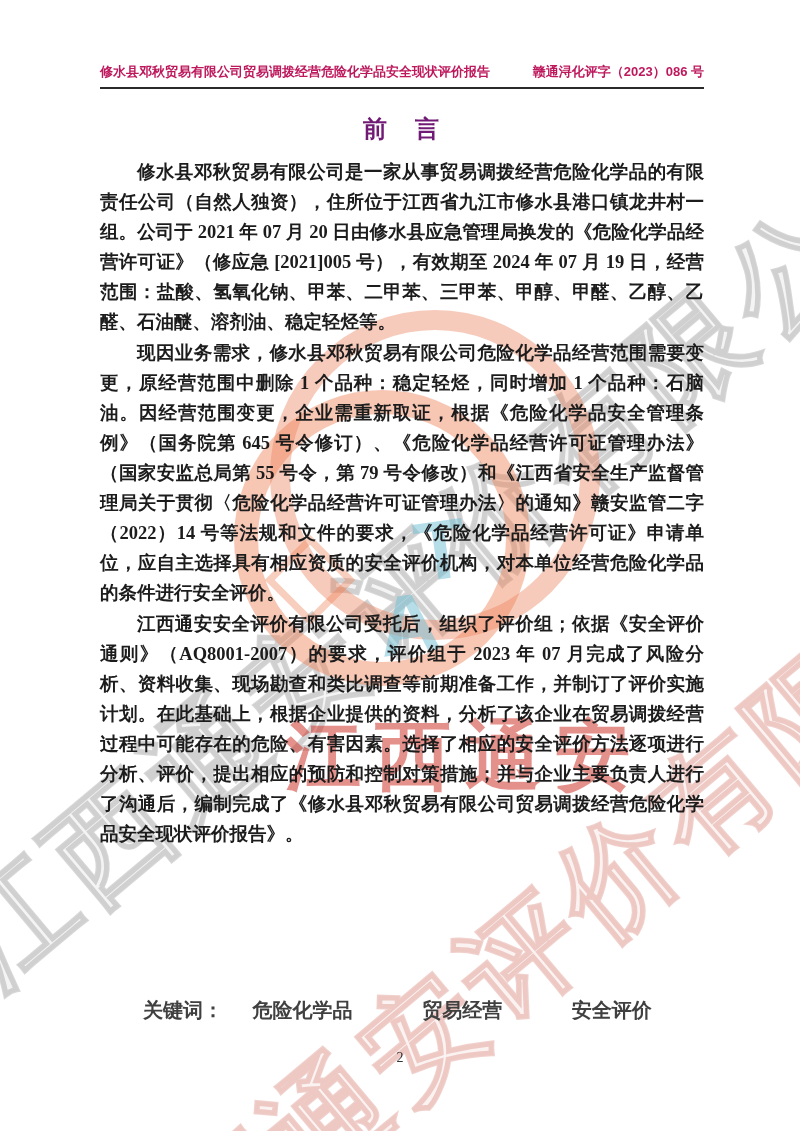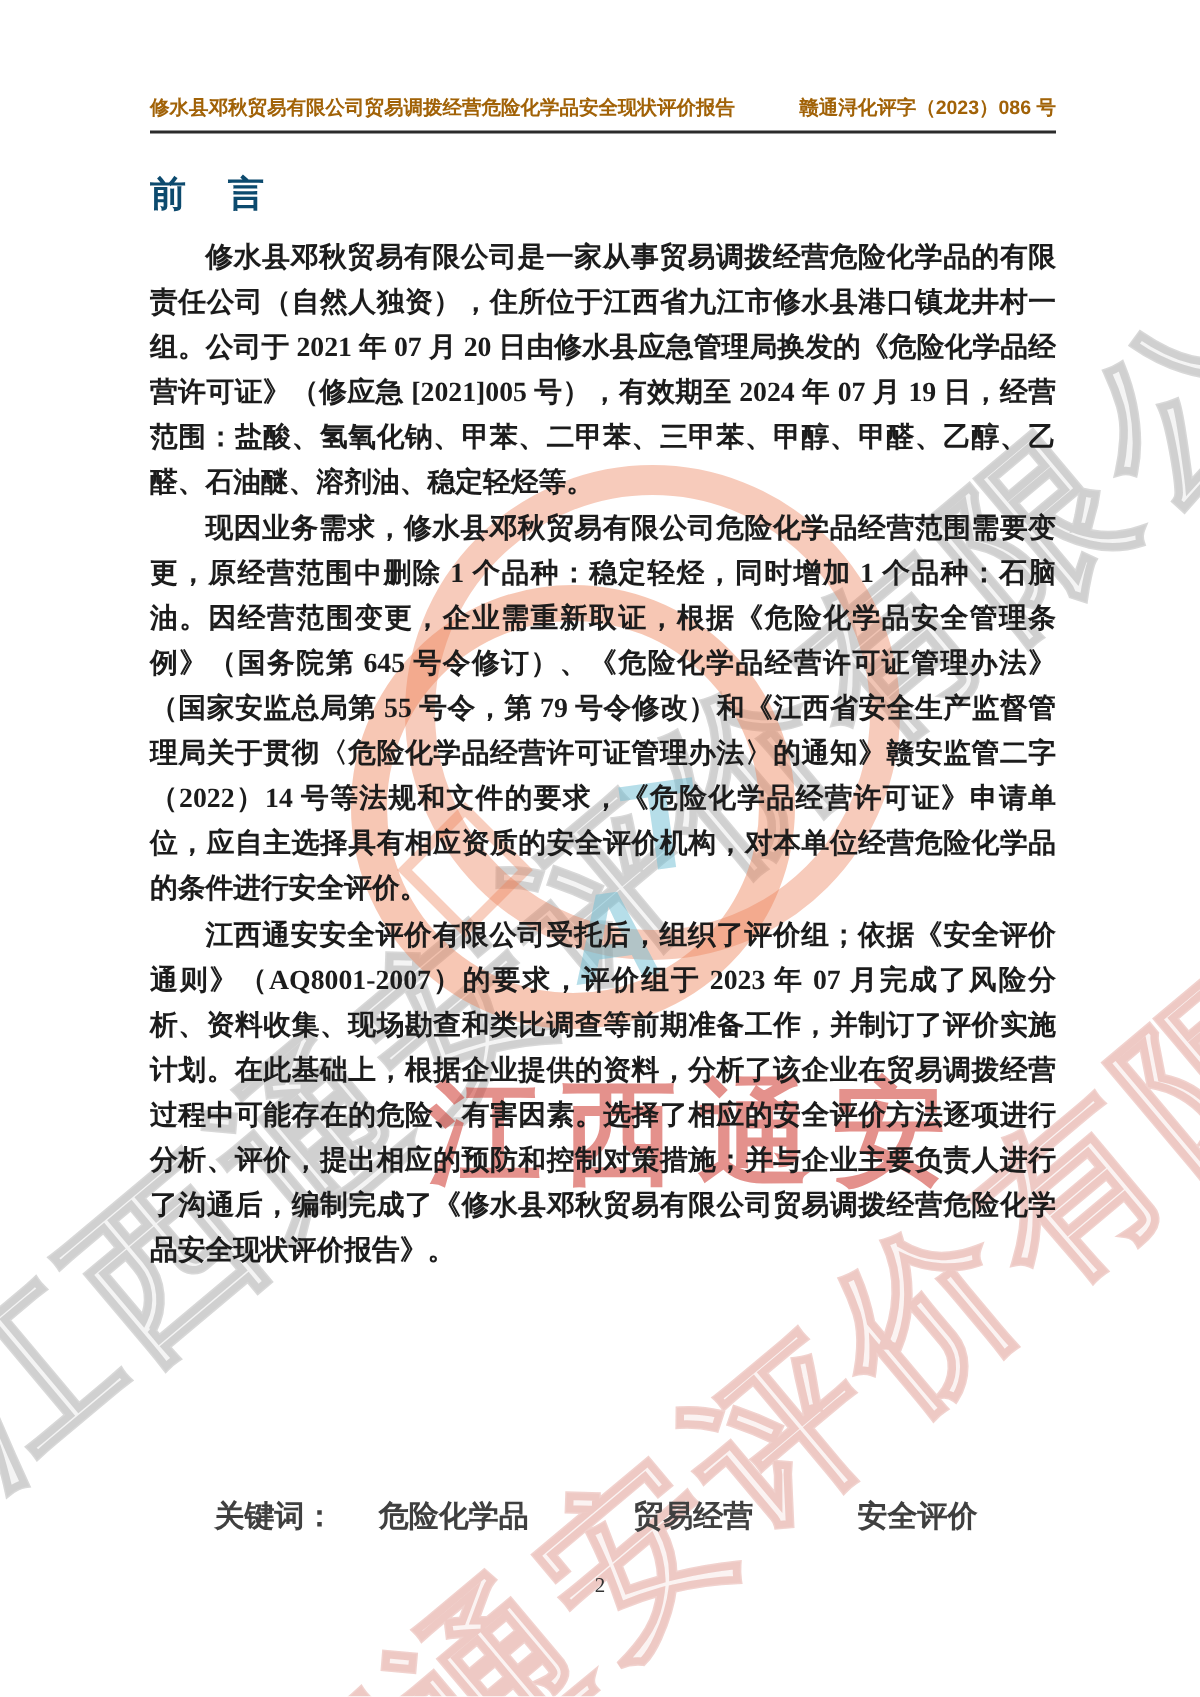--- a/index.html
+++ b/index.html
@@ -49,27 +49,27 @@
     font-weight:bold;font-size:76px;line-height:1;letter-spacing:14px;
     color:rgba(205,55,45,0.55);white-space:nowrap;
   }
   
   .content{position:relative;z-index:2;}
   .header{
     position:absolute;top:64px;left:100px;width:604px;
     display:flex;justify-content:space-between;align-items:flex-end;
     padding-bottom:7px;border-bottom:2px solid #2b2b2b;
     font-family:"Liberation Sans","DejaVu Sans",sans-serif;
-    font-weight:bold;font-size:13px;line-height:1.2;color:#a16207;
+    font-weight:bold;font-size:13px;line-height:1.2;color:#be185d;
   }
   .doc-title{
     position:absolute;top:113px;left:100px;width:604px;margin:0;
-    text-align:left;
+    text-align:center;
     font-family:"Liberation Sans","DejaVu Sans",sans-serif;
-    font-weight:bold;font-size:24px;color:#0c4a6e;letter-spacing:2px;
+    font-weight:bold;font-size:24px;color:#701a75;letter-spacing:2px;
   }
   .body-text{
     position:absolute;top:157px;left:100px;width:604px;
     font-size:18.5px;line-height:30px;text-align:justify;
   }
   .body-text p{margin:0 0 1px 0;text-indent:2em;font-weight:bold;}
   .keywords{
     position:absolute;top:997px;left:100px;width:604px;
     font-family:"Liberation Sans","DejaVu Sans",sans-serif;
     font-weight:bold;font-size:20px;color:#404040;

